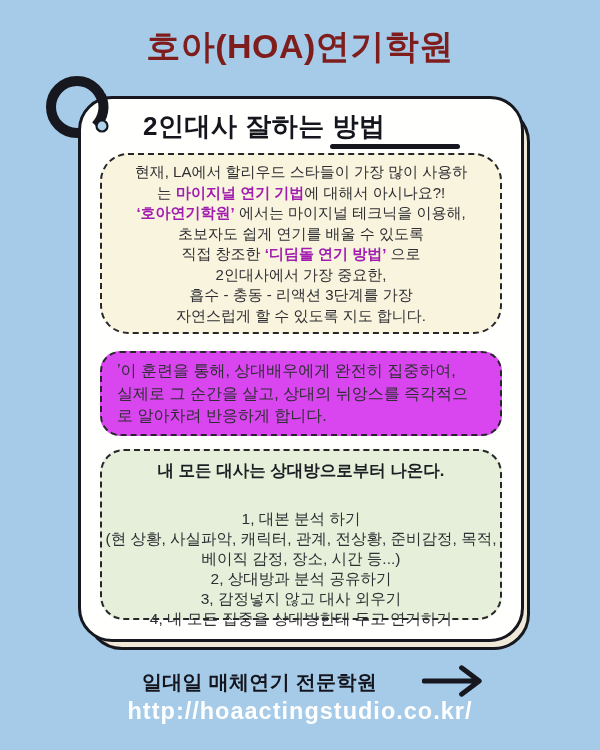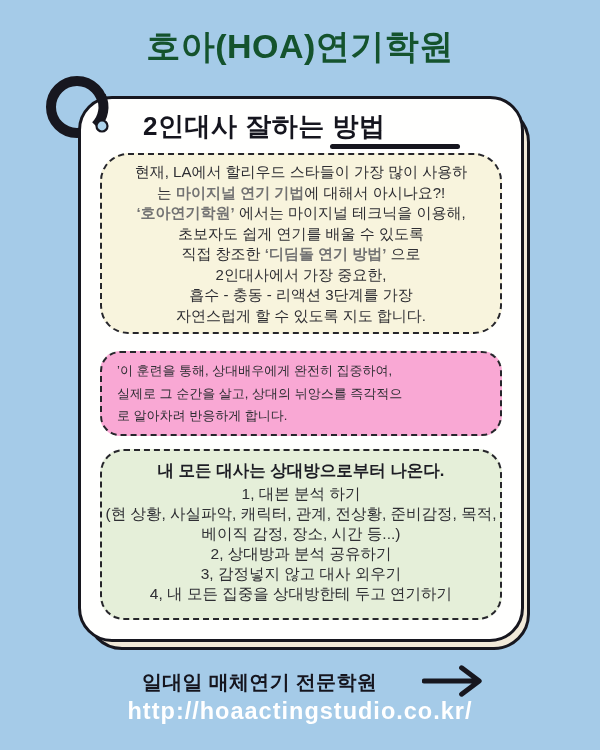--- a/index.html
+++ b/index.html
@@ -12,21 +12,21 @@
     font-family: "Liberation Sans", "DejaVu Sans", sans-serif;
   }
   
   .poster-title {
     position: absolute;
     left: 0; right: 0; top: 24px;
     text-align: center;
     font-size: 34px;
     font-weight: 800;
     letter-spacing: 0.5px;
-    color: #14532d;
+    color: #7f1d1d;
   }
   
   .ring-back {
     position: absolute;
     left: 46px; top: 76px;
     width: 62px; height: 62px;
     box-sizing: border-box;
     border: 10px solid #17171f;
     border-radius: 50%;
     z-index: 1;
@@ -78,53 +78,53 @@
   
   .box {
     position: absolute;
     left: 19px;
     width: 402px;
     box-sizing: border-box;
     border: 2px dashed #26262b;
     color: #2e2e33;
   }
   .box .line { white-space: nowrap; }
-  .b { font-weight: 800; color: #737373; }
+  .b { font-weight: 800; color: #a21caf; }
   .box-intro {
     top: 54px; height: 181px;
     background: #f8f4dd;
     border-radius: 28px;
     text-align: center;
     padding-top: 7px;
     font-size: 15px;
     line-height: 20.5px;
   }
   .box-effect {
     top: 252px; height: 85px;
-    background: #f9a8d4;
+    background: #d946ef;
     border-radius: 20px;
     text-align: left;
     padding: 7px 0 0 15px;
-    font-size: 13px;
+    font-size: 16px;
     line-height: 22.5px;
   }
   .box-steps {
     top: 350px; height: 171px;
     background: #e5efd9;
     border-radius: 24px;
     text-align: center;
     padding-top: 9px;
     font-size: 15.5px;
     line-height: 20px;
   }
   .steps-heading {
     font-size: 16.5px;
     font-weight: 800;
     color: #1d1d24;
-    margin-bottom: 4px;
+    margin-bottom: 29px;
   }
   
   .footer-label {
     position: absolute;
     left: 142px; top: 669px;
     font-size: 20px;
     font-weight: 700;
     color: #15151e;
     letter-spacing: 0.3px;
   }

